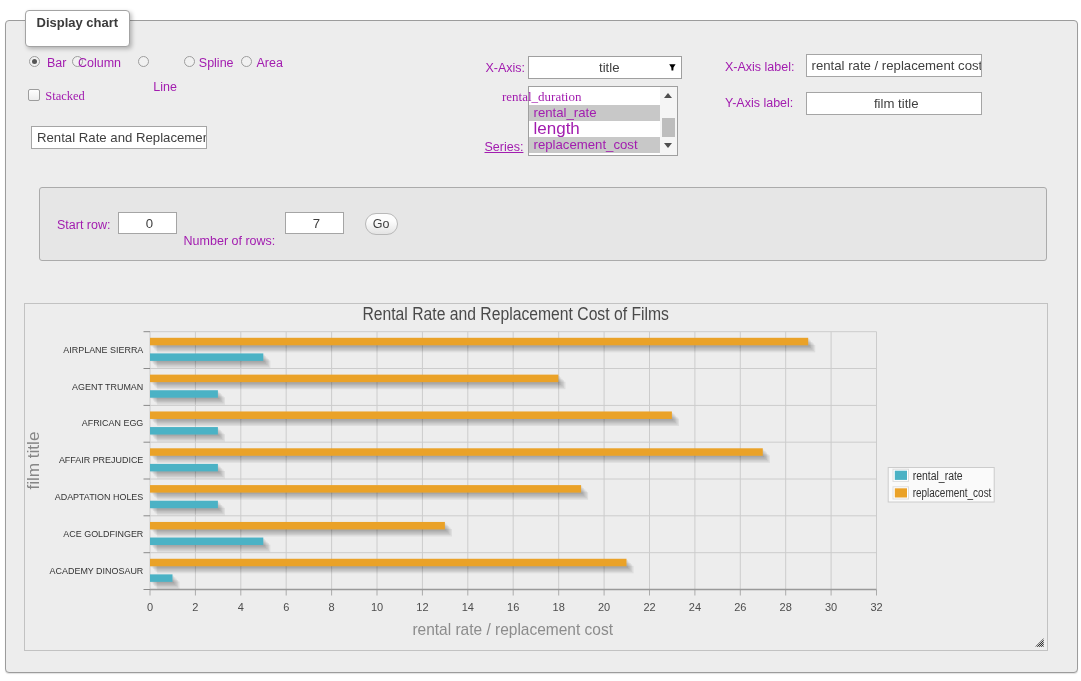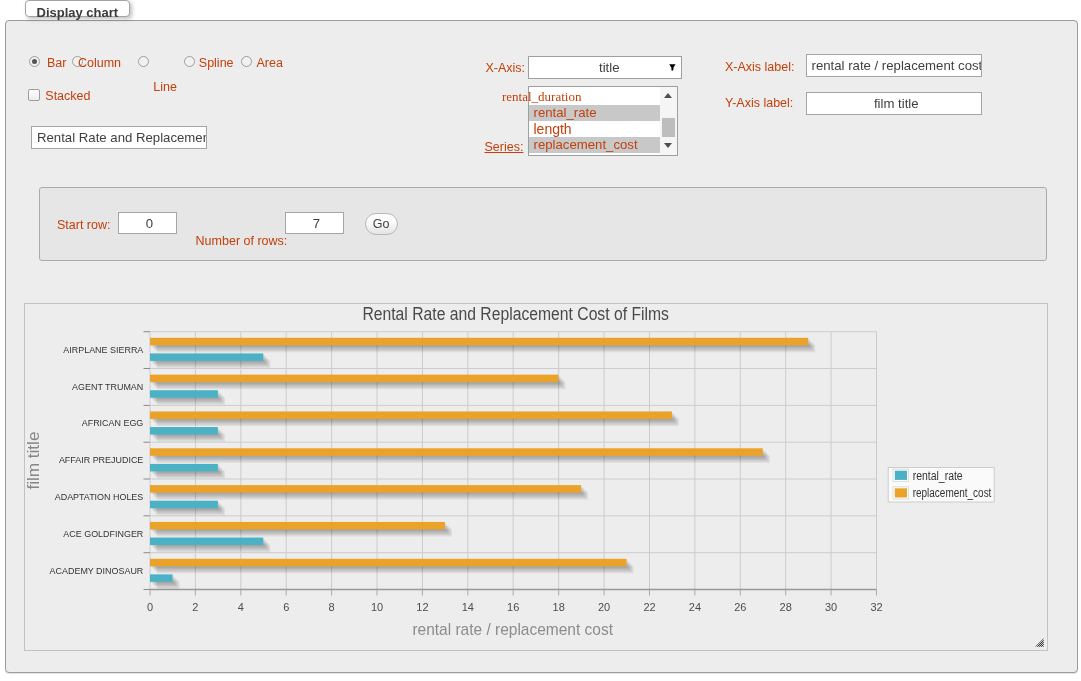--- a/index.html
+++ b/index.html
@@ -1,70 +1,70 @@
 <!DOCTYPE html>
 <html><head><meta charset="utf-8"><title>Display chart</title>
 <style>
 * { margin:0; padding:0; box-sizing:border-box; }
 html,body { width:1081px; height:681px; background:#fff; font-family:"Liberation Sans",sans-serif; }
 body { position:relative; color:#3b3b3b; overflow:hidden; }
 .abs { position:absolute; }
-.lab { position:absolute; font-size:12.5px; line-height:14px; color:#c2410c; white-space:nowrap; }
+.lab { position:absolute; font-size:12.5px; line-height:14px; color:#a21caf; white-space:nowrap; }
 .inp { position:absolute; background:#fff; border:1px solid #a5a5a5;
        font-size:13.2px; color:#3f3f3f; line-height:21px; padding-left:5px; white-space:nowrap; overflow:hidden;text-align:center; }
 .radio { position:absolute; width:11px; height:11px; border-radius:50%;
          background:#f1f1f1; border:1px solid #9d9d9d; }
 .radio.sel::after { content:""; position:absolute; left:2px; top:2px; width:5px; height:5px;
          border-radius:50%; background:#555; }
 </style></head>
 <body>
 <div class="abs" style="left:4.5px;top:19.5px;width:1073.5px;height:653px;border:1px solid #9c9c9c;border-radius:4px;background:#ededed;box-shadow:0 1px 1px rgba(0,0,0,0.12);"></div>
-<div class="abs" style="left:24.5px;top:0;height:17px;background:#fff;border:1px solid #a3a3a3;border-radius:4px;box-shadow:2px 2px 4px rgba(0,0,0,0.25);padding:0 11px;font-size:13px;font-weight:bold;color:#3b3b3b;line-height:24px;">Display chart</div>
+<div class="abs" style="left:24.5px;top:10px;height:37px;background:#fff;border:1px solid #a3a3a3;border-radius:4px;box-shadow:2px 2px 4px rgba(0,0,0,0.25);padding:0 11px;font-size:13px;font-weight:bold;color:#3b3b3b;line-height:24px;">Display chart</div>
 <div class="radio sel" style="left:28.6px;top:56.1px;"></div>
 <div class="lab" style="left:46.9px;top:55.5px;">Bar</div>
 <div class="radio" style="left:72.3px;top:56.1px;"></div>
 <div class="lab" style="left:78px;top:55.5px;">Column</div>
 <div class="radio" style="left:137.8px;top:56.1px;"></div>
 <div class="lab" style="left:153.3px;top:55.5px;margin-top:24px;">Line</div>
 <div class="radio" style="left:183.5px;top:56.1px;"></div>
 <div class="lab" style="left:198.8px;top:55.5px;">Spline</div>
 <div class="radio" style="left:241.0px;top:56.1px;"></div>
 <div class="lab" style="left:256.5px;top:55.5px;">Area</div>
 <div class="abs" style="left:28px;top:89px;width:12px;height:12px;border:1px solid #9d9d9d;border-radius:2px;background:linear-gradient(#fefefe,#ededed);"></div>
-<div class="lab" style="left:45.3px;top:89px;">Stacked</div>
+<div class="lab" style="left:45.3px;top:89px;font-family:Liberation Serif, serif;">Stacked</div>
 <div class="inp" style="left:31px;top:126px;width:176px;height:23px;">Rental Rate and Replacement Cost of Films</div>
 
 <div class="lab" style="left:485.5px;top:61px;">X-Axis:</div>
 <div class="inp" style="left:528px;top:56px;width:154px;height:23px;border-color:#9f9f9f;padding-left:8.5px;">title</div>
 <svg class="abs" style="left:669.3px;top:64.4px;" width="8" height="8" xmlns="http://www.w3.org/2000/svg">
     <polygon points="0.2,0.3 6.6,0.3 4.5,3.6 4.3,6.4 2.5,6.4 2.3,3.6" fill="#000"></polygon>
   </svg>
 
 <div class="lab" style="left:484.5px;top:140px;text-decoration:underline;">Series:</div>
 <div class="abs" style="left:528px;top:86px;width:149.5px;height:70px;background:#fff;border:1px solid #9f9f9f;"></div>
 <div class="lab" style="left:502px;top:89.5px;font-size:13px;font-family:Liberation Serif, serif;">rental_duration</div>
 <div class="abs" style="left:529px;top:104.5px;width:130.5px;height:16px;background:#c8c8c8;"></div>
 <div class="lab" style="left:533.5px;top:105.5px;font-size:13.2px;">rental_rate</div>
-<div class="lab" style="left:533.5px;top:121.5px;font-size:14px;">length</div>
+<div class="lab" style="left:533.5px;top:121.5px;font-size:17px;">length</div>
 <div class="abs" style="left:529px;top:136.5px;width:130.5px;height:16px;background:#c8c8c8;"></div>
 <div class="lab" style="left:533.5px;top:137.5px;font-size:13.2px;">replacement_cost</div>
 <div class="abs" style="left:659.5px;top:87px;width:17px;height:68px;background:#f5f5f5;"></div>
 <div class="abs" style="left:663.5px;top:92.5px;width:0;height:0;border-left:4.5px solid transparent;border-right:4.5px solid transparent;border-bottom:5.5px solid #4f4f4f;"></div>
 <div class="abs" style="left:661.5px;top:118.3px;width:13.5px;height:19px;background:#bdbdbd;"></div>
 <div class="abs" style="left:663.5px;top:143px;width:0;height:0;border-left:4.5px solid transparent;border-right:4.5px solid transparent;border-top:5.5px solid #4f4f4f;"></div>
 
 <div class="lab" style="left:725px;top:59.5px;">X-Axis label:</div>
 <div class="inp" style="left:805.5px;top:54px;width:176.5px;height:23px;">rental rate / replacement cost</div>
 <div class="lab" style="left:725px;top:95.5px;">Y-Axis label:</div>
 <div class="inp" style="left:805.5px;top:92px;width:176.5px;height:22.5px;">film title</div>
 
 <div class="abs" style="left:38.8px;top:187px;width:1008.7px;height:74px;background:#e6e6e6;border:1px solid #ababab;border-radius:3px;"></div>
 <div class="lab" style="left:57px;top:217.5px;">Start row:</div>
 <div class="inp" style="left:118px;top:211.5px;width:59px;height:22.5px;padding-left:4px;">0</div>
-<div class="lab" style="left:183.6px;top:234px;margin-left:12px;">Number of rows:</div>
+<div class="lab" style="left:183.6px;top:234px;">Number of rows:</div>
 <div class="inp" style="left:285px;top:211.5px;width:59px;height:22.5px;padding-left:4px;">7</div>
 <div class="abs" style="left:364.5px;top:213px;width:33px;height:22.3px;border:1px solid #b8b8b8;border-radius:11px;background:linear-gradient(#fcfcfc 35%,#e4e4e4);text-align:center;font-size:12.5px;font-weight:normal;color:#3f3f3f;line-height:20.5px;">Go</div>
 
 <div class="abs" style="left:24px;top:303px;width:1024px;height:348px;border:1px solid #c2c2c2;"></div>
 <div class="abs" style="left:25px;top:304px;width:1022px;height:346px;">
 <svg width="1022" height="346" xmlns="http://www.w3.org/2000/svg" style="position:absolute;left:0;top:0" font-family="Liberation Sans, sans-serif">
 <line x1="125.0" y1="27.7" x2="125.0" y2="285.5" stroke="#cccccc" stroke-width="1"></line>
 <line x1="125.0" y1="285.5" x2="125.0" y2="291.5" stroke="#ababab" stroke-width="1"></line>
 <line x1="170.4" y1="27.7" x2="170.4" y2="285.5" stroke="#cccccc" stroke-width="1"></line>
 <line x1="170.4" y1="285.5" x2="170.4" y2="291.5" stroke="#ababab" stroke-width="1"></line>

